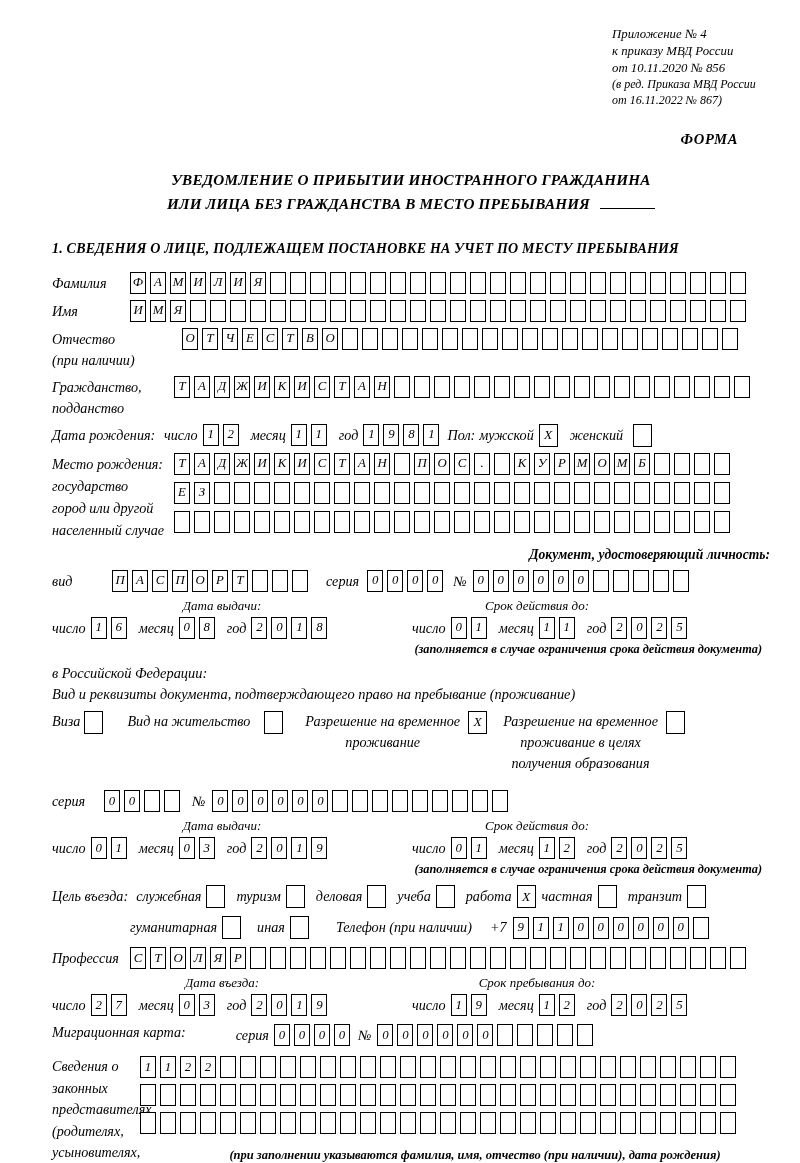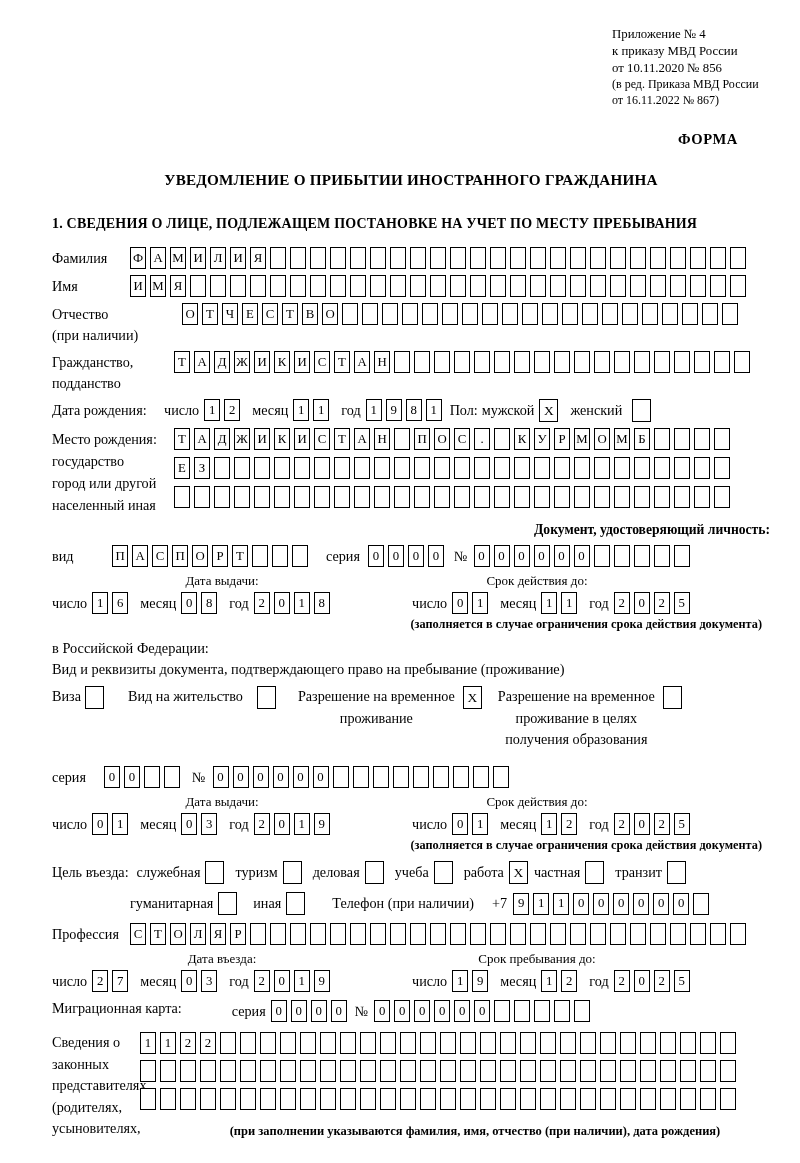--- a/index.html
+++ b/index.html
@@ -1,17 +1,17 @@
 <!DOCTYPE html>
 <html lang="ru"><head>
 <meta charset="utf-8">
 <style>
   html,body{margin:0;padding:0;background:#fff;color:#000;}
   body{width:800px;height:1163px;font-family:"Liberation Serif","DejaVu Serif",serif;font-size:14px;overflow:hidden;}
-  .page{padding:26px 30px 10px 52px;position:relative;box-sizing:border-box;width:800px;height:1163px;}
+  .page{padding:26px 30px 10px 52px;position:relative;box-sizing:border-box;width:800px;height:1163px;font-style:italic;}
 
   
   .appendix{margin-left:560px;font-size:12.8px;line-height:1.33;}
   .appendix .ed{font-size:12px;}
   .appendix .ed:first-of-type{margin-top:7px;}
   .forma{font-weight:bold;font-size:14.6px;text-align:right;padding-right:32px;margin-top:22px;letter-spacing:.6px;}
 
   .title{margin-top:20px;font-weight:bold;font-size:15.2px;text-align:center;line-height:1.6;letter-spacing:.2px;}
   .blank-line{display:inline-block;width:55px;border-bottom:1.6px solid #000;height:13px;margin-left:10px;}
   .section1{margin-top:24px;margin-bottom:15px;font-weight:bold;font-size:14px;letter-spacing:.2px;}
@@ -72,20 +72,21 @@
     <div>к приказу МВД России</div>
     <div>от 10.11.2020 № 856</div>
     <div class="ed">(в ред. Приказа МВД России</div>
     <div class="ed">от 16.11.2022 № 867)</div>
   </div>
 
   <div class="forma">ФОРМА</div>
 
   <div class="title">
     <div>УВЕДОМЛЕНИЕ О ПРИБЫТИИ ИНОСТРАННОГО ГРАЖДАНИНА</div>
+    <div><span>ИЛИ ЛИЦА БЕЗ ГРАЖДАНСТВА В МЕСТО ПРЕБЫВАНИЯ</span><span class="blank-line"></span></div>
   </div>
 
   <div class="section1">1. СВЕДЕНИЯ О ЛИЦЕ, ПОДЛЕЖАЩЕМ ПОСТАНОВКЕ НА УЧЕТ ПО МЕСТУ ПРЕБЫВАНИЯ</div>
 
   <div class="cellrow">
     <span class="lbl w78">Фамилия</span>
     <span class="cells">
         <span class="box">Ф</span>
         <span class="box">А</span>
         <span class="box">М</span>
@@ -256,21 +257,21 @@
     <span class="box cbx">X</span>
     <span class="dlbl" style="margin:0 10px 0 12px;">женский</span>
     <span class="box cbx"></span>
   </div>
 
   <div class="cellrow" style="margin-top:6px;">
     <span class="lbl w122">
       <div>Место рождения:</div>
       <div>государство</div>
       <div>город или другой</div>
-      <div>населенный иная</div>
+      <div>населенный случае</div>
     </span>
     <span>
       <div class="cells" style="margin-bottom:7px;">
           <span class="box">Т</span>
           <span class="box">А</span>
           <span class="box">Д</span>
           <span class="box">Ж</span>
           <span class="box">И</span>
           <span class="box">К</span>
           <span class="box">И</span>

